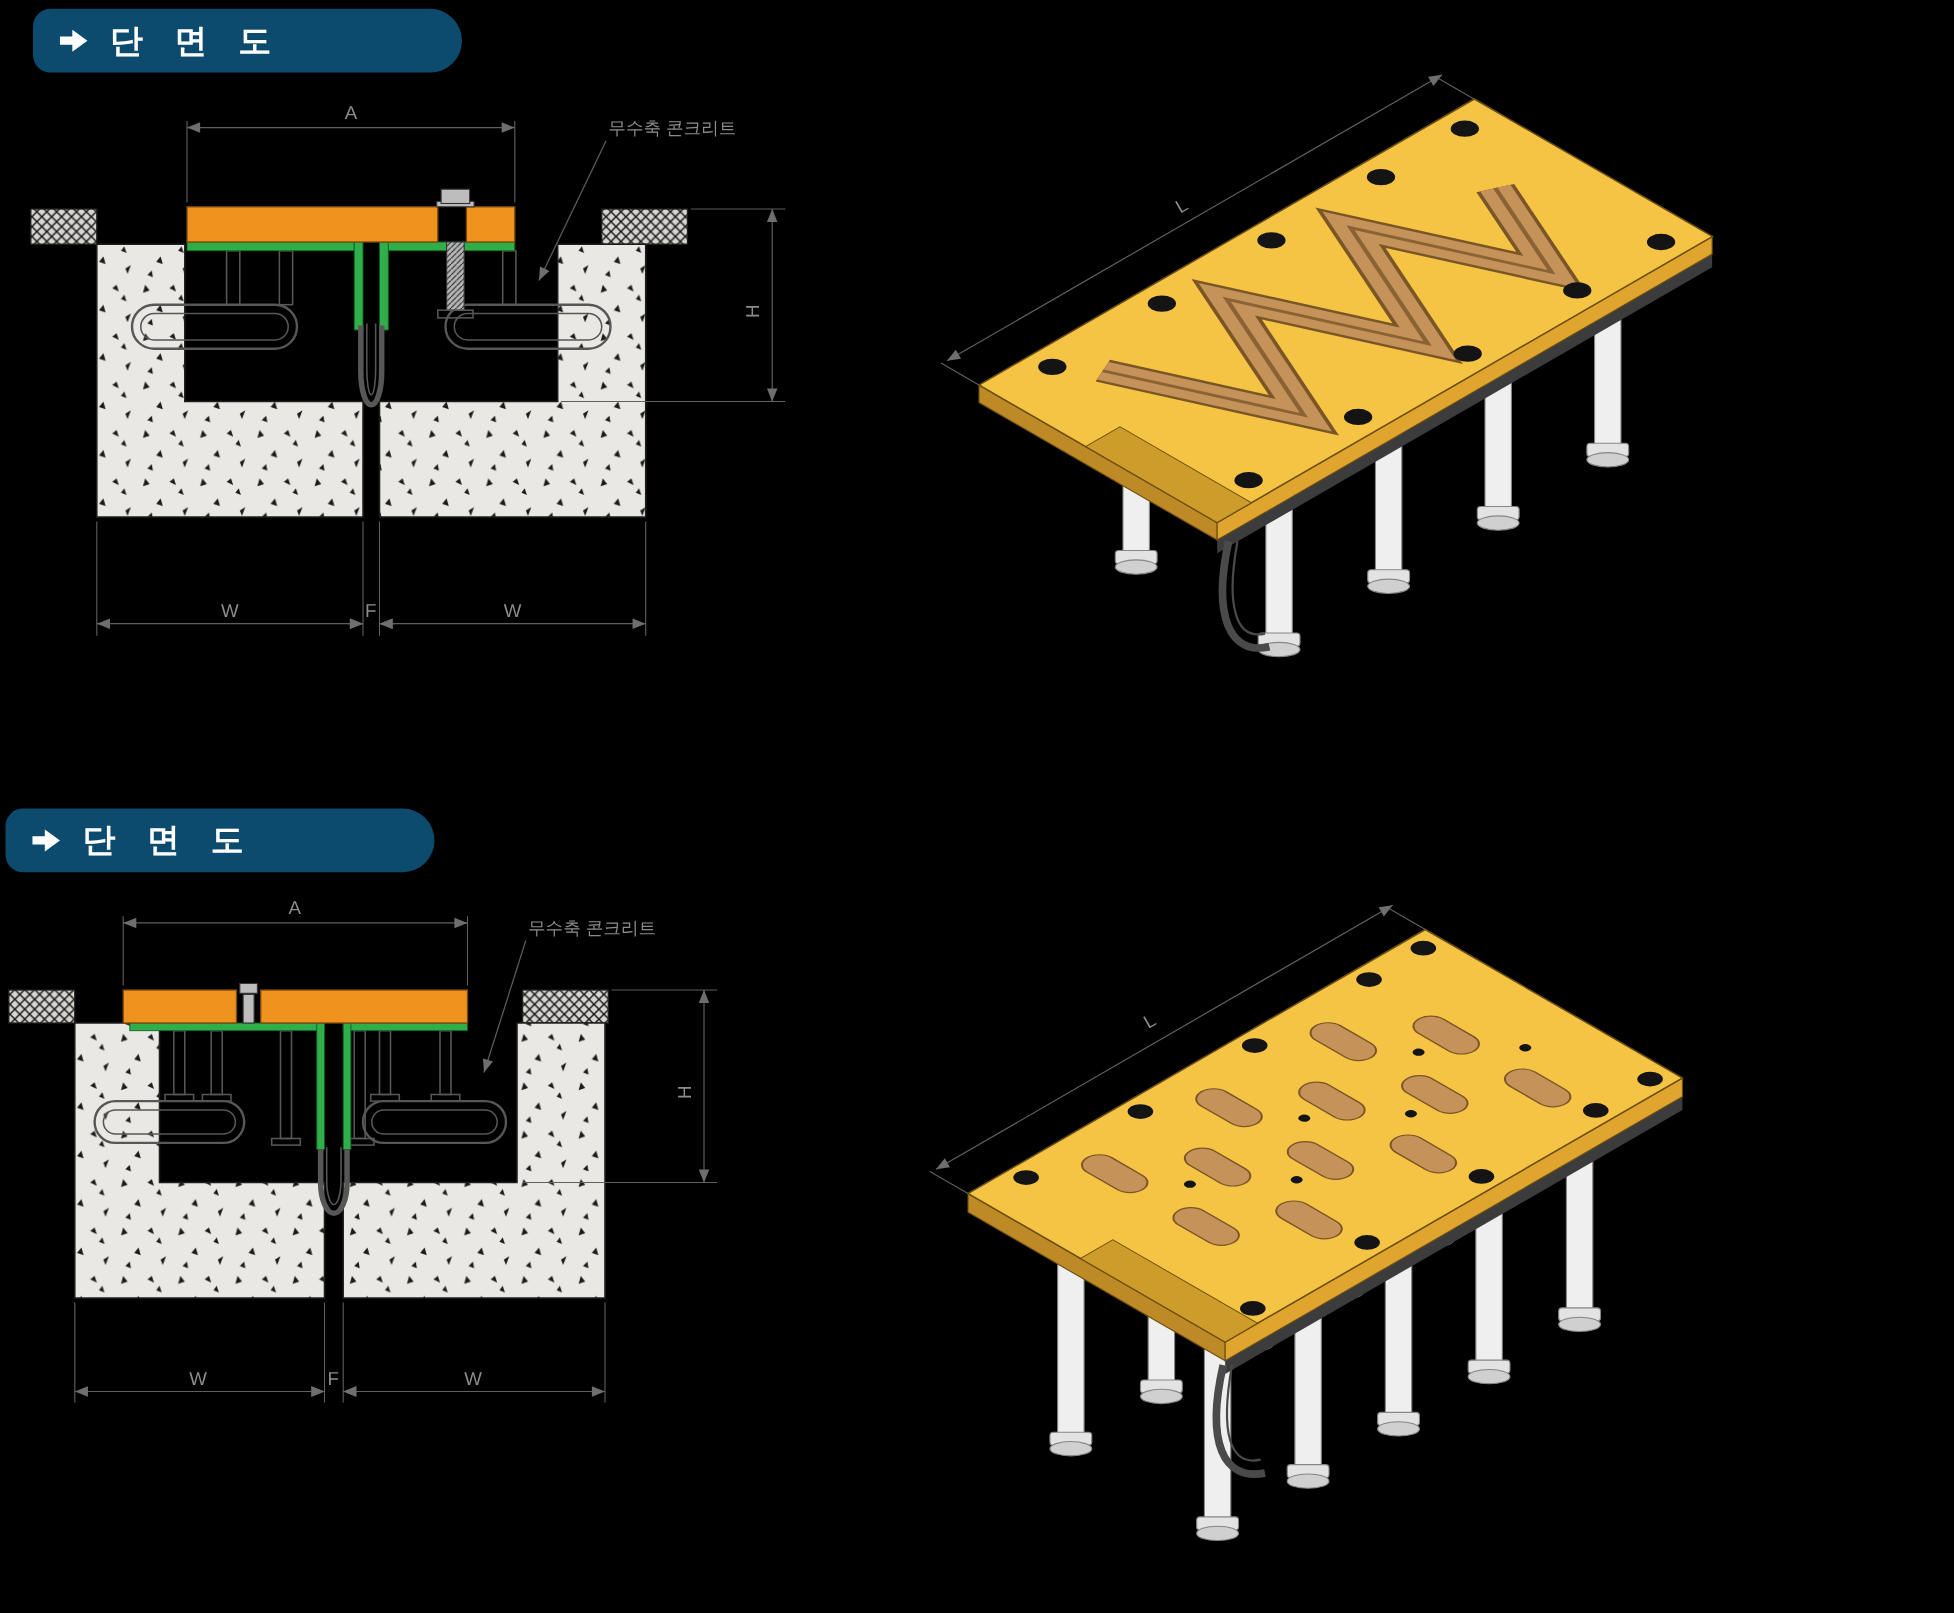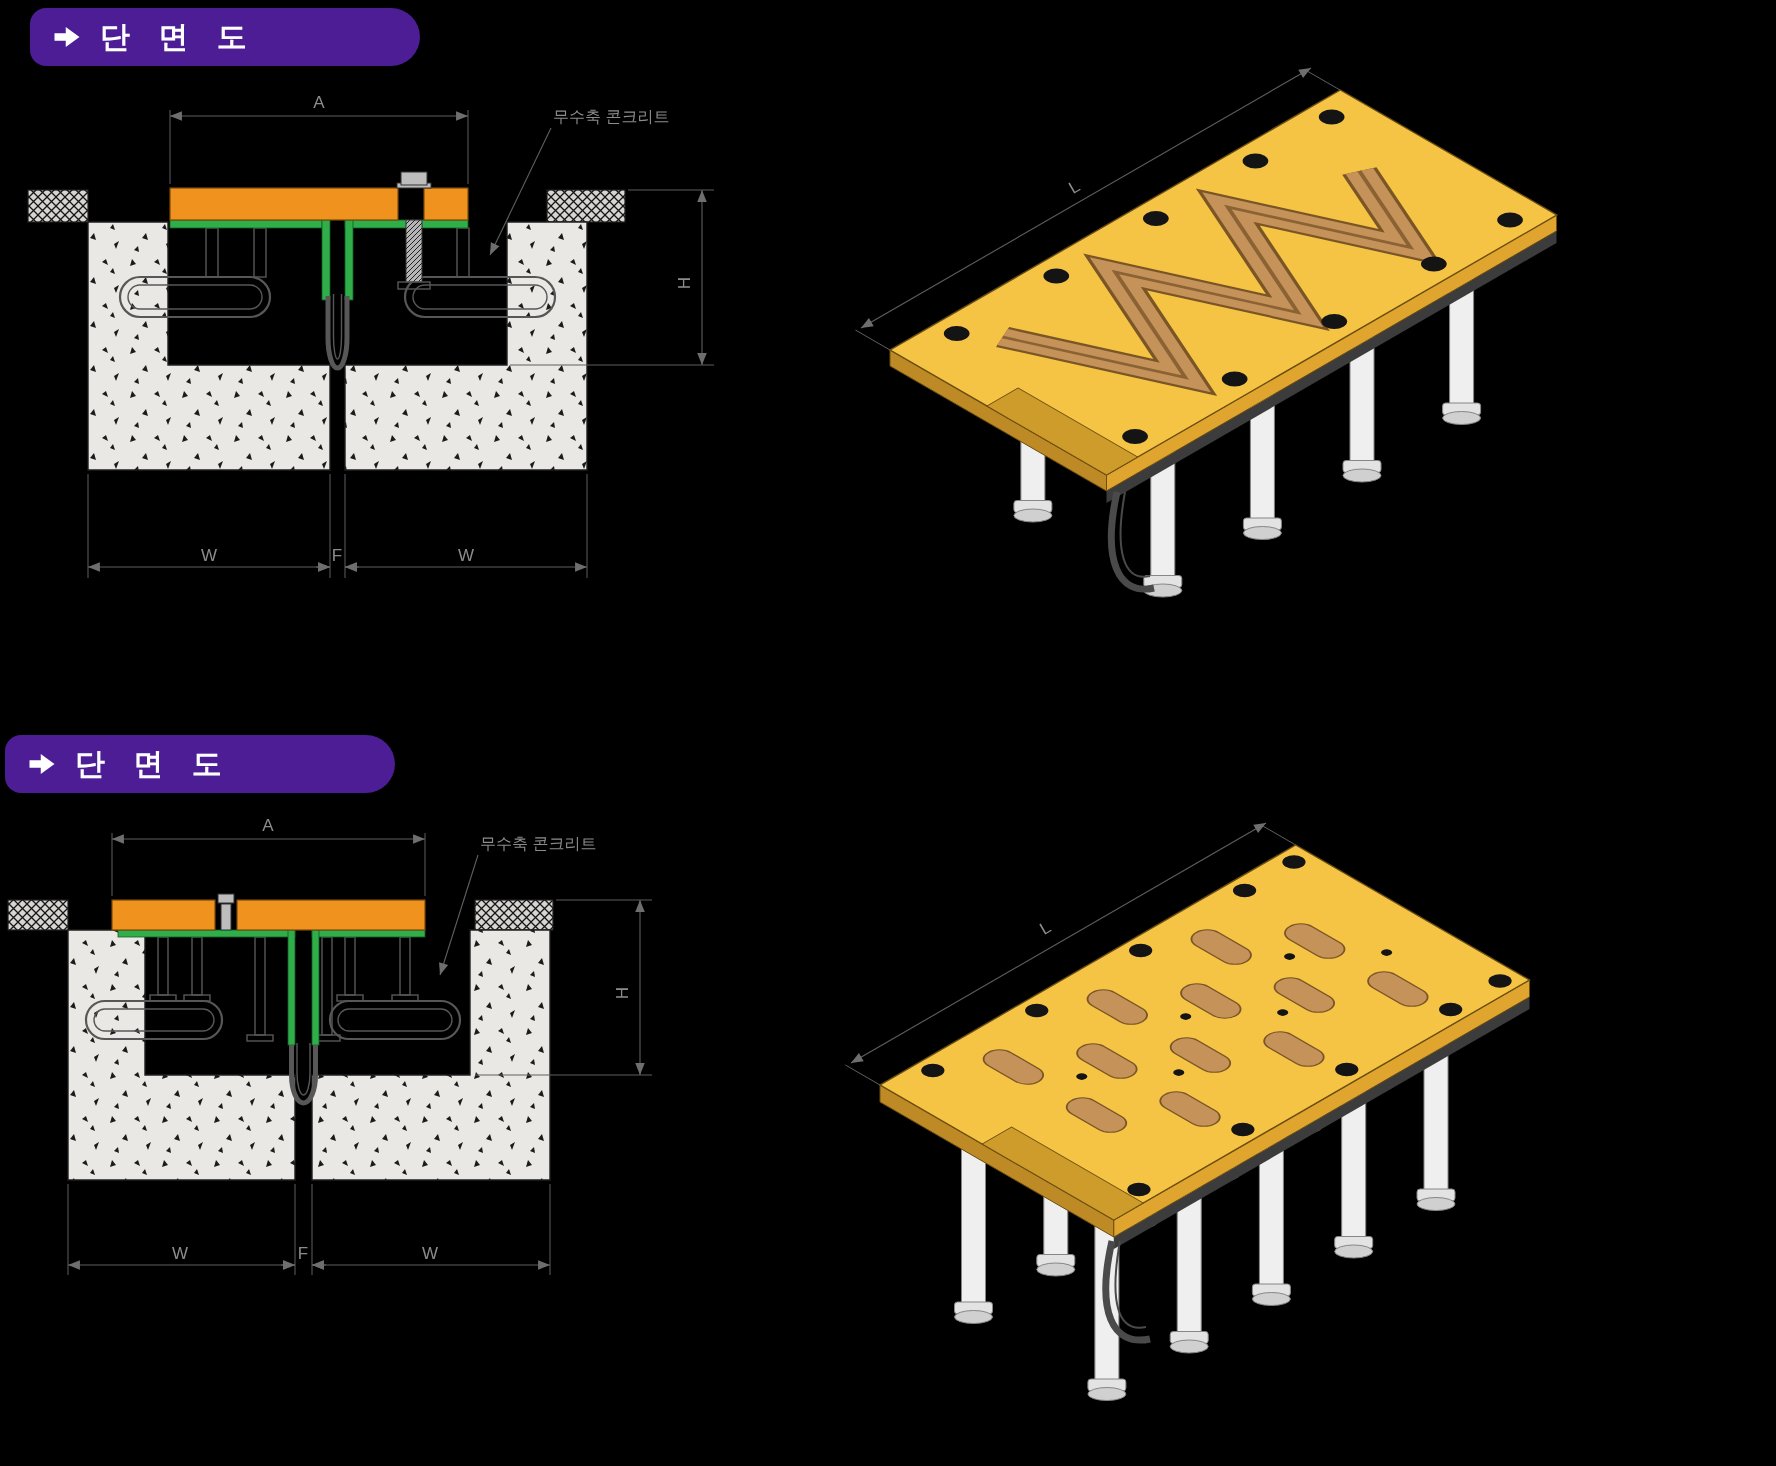--- a/index.html
+++ b/index.html
@@ -1,21 +1,21 @@
 <!DOCTYPE html>
 <html><head>
 <meta charset="utf-8">
 <style>
   *{margin:0;padding:0;box-sizing:border-box}
   html,body{background:#000}
   body{width:1776px;height:1466px;overflow:hidden;font-family:"Liberation Sans",sans-serif}
   .canvas{position:relative;width:1776px;height:1466px;background:#000}
   .section{position:absolute;left:0;width:1776px}
   .banner{position:absolute;display:flex;align-items:center;gap:18px;width:390px;height:58px;
-          background:#4c1d95;border-radius:16px 29px 29px 16px;padding-left:22px}
+          background:#0c4a6e;border-radius:16px 29px 29px 16px;padding-left:22px}
   .banner-arrow{width:30px;height:26px;flex:0 0 auto}
   .banner-label{color:#fff;font-size:30px;font-weight:bold;letter-spacing:10px}
   svg.drawing{position:absolute}
   .dim-line{stroke:#5f5f5f;stroke-width:1.1;fill:none}
   .ext-line{stroke:#5f5f5f;stroke-width:1;fill:none}
   .dim-text{font-size:17px;fill:#8c8c8c;text-anchor:middle}
   .anno-text{font-size:16px;fill:#8c8c8c}
   .anchor{stroke:#575757;fill:none;stroke-width:2.2}
   .anchor-thin{stroke:#575757;fill:none;stroke-width:1.4}
   .concrete{fill:url(#pat-speckle);stroke:#1f1f1f;stroke-width:1.4}

